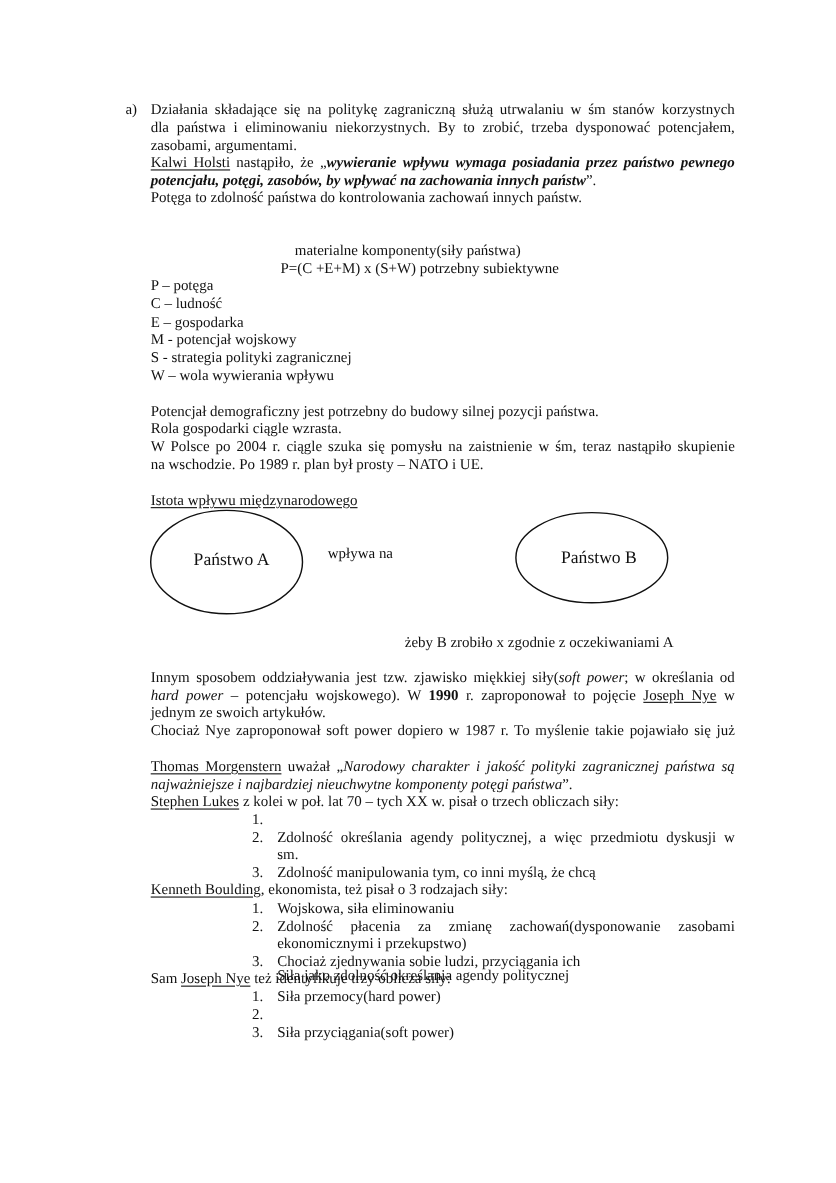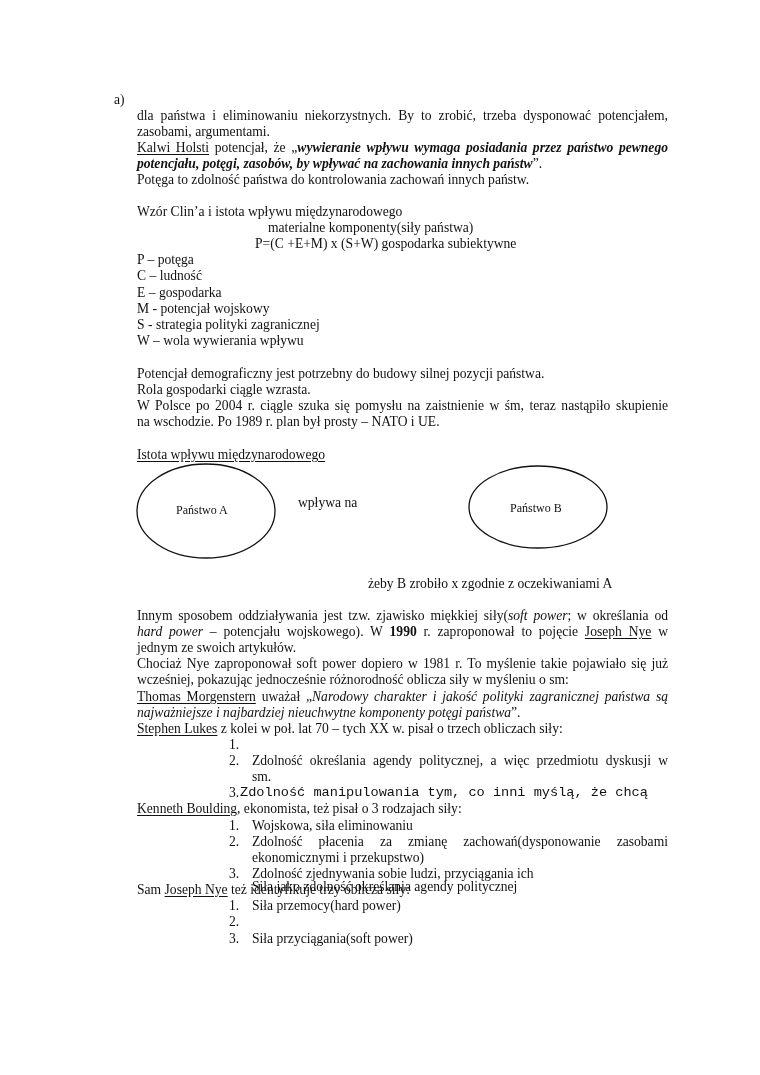--- a/index.html
+++ b/index.html
@@ -5,42 +5,42 @@
   html, body { margin: 0; padding: 0; background: #ffffff; }
   body { width: 760px; height: 1075px; position: relative; overflow: hidden;
          font-family: "Liberation Serif", "DejaVu Serif", serif; color: #111; }
   .page { position: absolute; left: 0; top: 0; width: 760px; height: 1075px; background: #fff; }
   .ln { position: absolute; font-size: 13.6px; line-height: 16px; white-space: nowrap; }
   .just { white-space: normal; text-align: justify; text-align-last: justify; }
   .u { text-decoration: underline; text-underline-offset: 2px; }
   .i { font-style: italic; }
   .b { font-weight: bold; }
   svg.diagram { position: absolute; left: 0; top: 0; width: 760px; height: 1075px; pointer-events: none; }
-  .ellipse-label { position: absolute; font-size: 12px; line-height: 14px; white-space: nowrap; }
+  .ellipse-label { position: absolute; font-size: 16px; line-height: 14px; white-space: nowrap; }
 </style>
 </head>
 <body>
 
 <div class="page">
 
   <div class="ln" style="left:114px; top:92px;">a)</div>
+  <div class="ln just" style="left:137px; top:92px; width:531px;">Działania składające się na politykę zagraniczną służą utrwalaniu w śm stanów korzystnych</div>
   <div class="ln just" style="left:137px; top:108px; width:531px;">dla państwa i eliminowaniu niekorzystnych. By to zrobić, trzeba dysponować potencjałem,</div>
   <div class="ln" style="left:137px; top:124px;">zasobami, argumentami.</div>
 
   <div class="ln just" style="left:137px; top:140px; width:531px;">
-    <span class="u">Kalwi Holsti</span><span> potencjał, że „</span><span class="i b" style="font-weight:600">wywieranie wpływu wymaga posiadania przez państwo pewnego</span>
+    <span class="u">Kalwi Holsti</span><span> nastąpiło, że „</span><span class="i b" style="font-weight:600">wywieranie wpływu wymaga posiadania przez państwo pewnego</span>
   </div>
   <div class="ln" style="left:137px; top:156px;">
     <span class="i" style="font-weight:600">potencjału, potęgi, zasobów, by wpływać na zachowania innych państw</span><span>”.</span>
   </div>
   <div class="ln" style="left:137px; top:172px;">Potęga to zdolność państwa do kontrolowania zachowań innych państw.</div>
 
-  <div class="ln" style="left:137px; top:204px;">Wzór Clin’a i istota wpływu międzynarodowego</div>
   <div class="ln" style="left:268px; top:220px;">materialne komponenty(siły państwa)</div>
-  <div class="ln" style="left:255px; top:236px;">P=(C +E+M) x (S+W) gospodarka subiektywne</div>
+  <div class="ln" style="left:255px; top:236px;">P=(C +E+M) x (S+W) potrzebny subiektywne</div>
 
   <div class="ln" style="left:137px; top:252px;">P – potęga</div>
   <div class="ln" style="left:137px; top:268px;">C – ludność</div>
   <div class="ln" style="left:137px; top:285px;">E – gospodarka</div>
   <div class="ln" style="left:137px; top:301px;">M - potencjał wojskowy</div>
   <div class="ln" style="left:137px; top:317px;">S - strategia polityki zagranicznej</div>
   <div class="ln" style="left:137px; top:333px;">W – wola wywierania wpływu</div>
 
   <div class="ln" style="left:137px; top:366px;">Potencjał demograficzny jest potrzebny do budowy silnej pozycji państwa.</div>
   <div class="ln" style="left:137px; top:382px;">Rola gospodarki ciągle wzrasta.</div>
@@ -59,49 +59,48 @@
   <div class="ln" style="left:298px; top:495px;">wpływa na</div>
   <div class="ln" style="left:368px; top:576px;">żeby B zrobiło x zgodnie z oczekiwaniami A</div>
 
   <div class="ln just" style="left:137px; top:608px; width:531px;">
     <span>Innym sposobem oddziaływania jest tzw. zjawisko miękkiej siły(</span><span class="i">soft power</span><span>; w określania od</span>
   </div>
   <div class="ln just" style="left:137px; top:624px; width:531px;">
     <span class="i">hard power</span><span> – potencjału wojskowego). W </span><span class="b">1990</span><span> r. zaproponował to pojęcie </span><span class="u">Joseph Nye</span><span> w</span>
   </div>
   <div class="ln" style="left:137px; top:640px;">jednym ze swoich artykułów.</div>
-  <div class="ln just" style="left:137px; top:656px; width:531px;">Chociaż Nye zaproponował soft power dopiero w 1981 r. To myślenie takie pojawiało się już</div>
-  <div class="ln" style="left:137px; top:672px;">wcześniej, pokazując jednocześnie różnorodność oblicza siły w myśleniu o sm:</div>
+  <div class="ln just" style="left:137px; top:656px; width:531px;">Chociaż Nye zaproponował soft power dopiero w 1987 r. To myślenie takie pojawiało się już</div>
   <div class="ln just" style="left:137px; top:689px; width:531px;">
     <span class="u">Thomas Morgenstern</span><span> uważał „</span><span class="i">Narodowy charakter i jakość polityki zagranicznej państwa są</span>
   </div>
   <div class="ln" style="left:137px; top:705px;">
     <span class="i">najważniejsze i najbardziej nieuchwytne komponenty potęgi państwa</span><span>”.</span>
   </div>
 
   <div class="ln" style="left:137px; top:721px;">
     <span class="u">Stephen Lukes</span><span> z kolei w poł. lat 70 – tych XX w. pisał o trzech obliczach siły:</span>
   </div>
   <div class="ln" style="left:229px; top:737px;">1.</div>
   <div class="ln" style="left:229px; top:753px;">2.</div>
   <div class="ln just" style="left:252px; top:753px; width:416px;">Zdolność określania agendy politycznej, a więc przedmiotu dyskusji w</div>
   <div class="ln" style="left:252px; top:769px;text-align:center;">sm.</div>
   <div class="ln" style="left:229px; top:785px;">3.</div>
-  <div class="ln" style="left:240px; top:785px;font-family:Liberation Mono, monospace;">Zdolność manipulowania tym, co inni myślą, że chcą</div>
+  <div class="ln" style="left:252px; top:785px;">Zdolność manipulowania tym, co inni myślą, że chcą</div>
 
   <div class="ln" style="left:137px; top:801px;">
     <span class="u">Kenneth Boulding</span><span>, ekonomista, też pisał o 3 rodzajach siły:</span>
   </div>
   <div class="ln" style="left:229px; top:818px;">1.</div>
   <div class="ln" style="left:252px; top:818px;">Wojskowa, siła eliminowaniu</div>
   <div class="ln" style="left:229px; top:834px;">2.</div>
   <div class="ln just" style="left:252px; top:834px; width:416px;">Zdolność płacenia za zmianę zachowań(dysponowanie zasobami</div>
   <div class="ln" style="left:252px; top:850px;">ekonomicznymi i przekupstwo)</div>
   <div class="ln" style="left:229px; top:866px;">3.</div>
-  <div class="ln" style="left:252px; top:866px;">Zdolność zjednywania sobie ludzi, przyciągania ich</div>
+  <div class="ln" style="left:252px; top:866px;">Chociaż zjednywania sobie ludzi, przyciągania ich</div>
 
   <div class="ln" style="left:137px; top:882px;">
     <span>Sam </span><span class="u">Joseph Nye</span><span> też identyfikuje trzy oblicza siły:</span>
   </div>
   <div class="ln" style="left:229px; top:898px;">1.</div>
   <div class="ln" style="left:252px; top:898px;">Siła przemocy(hard power)</div>
   <div class="ln" style="left:229px; top:914px;">2.</div>
   <div class="ln" style="left:252px; top:879px;">Siła jako zdolność określania agendy politycznej</div>
   <div class="ln" style="left:229px; top:931px;">3.</div>
   <div class="ln" style="left:252px; top:931px;">Siła przyciągania(soft power)</div>

